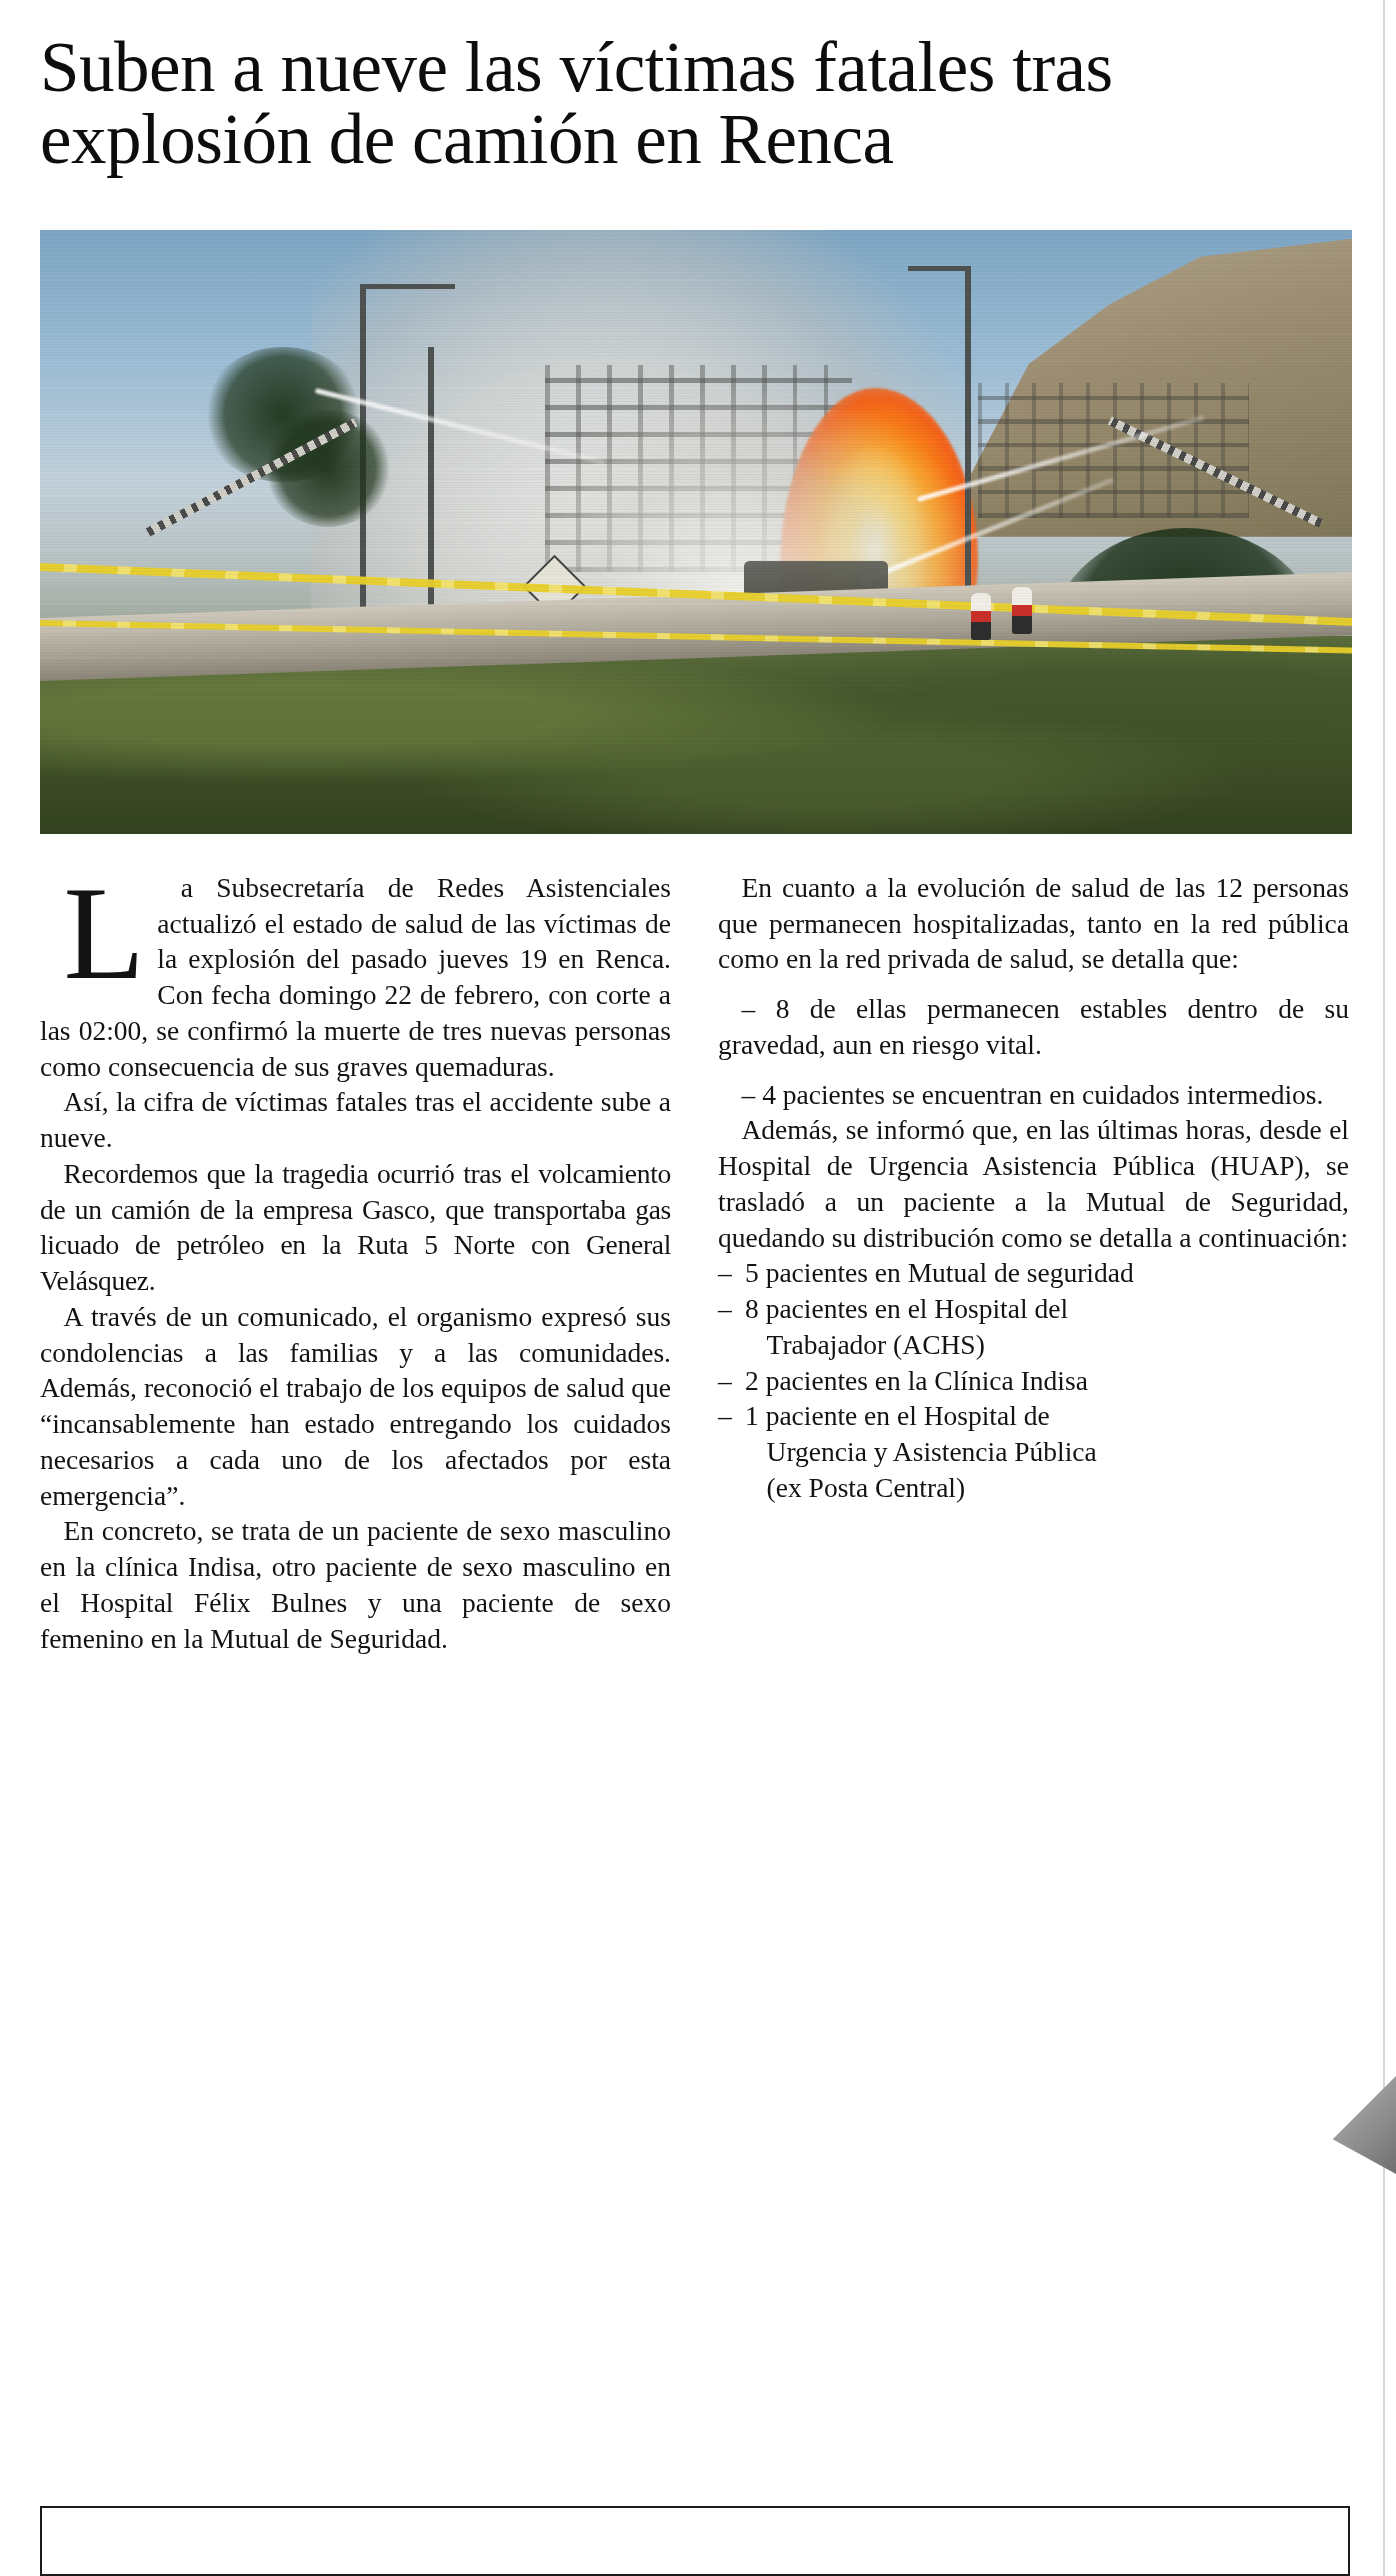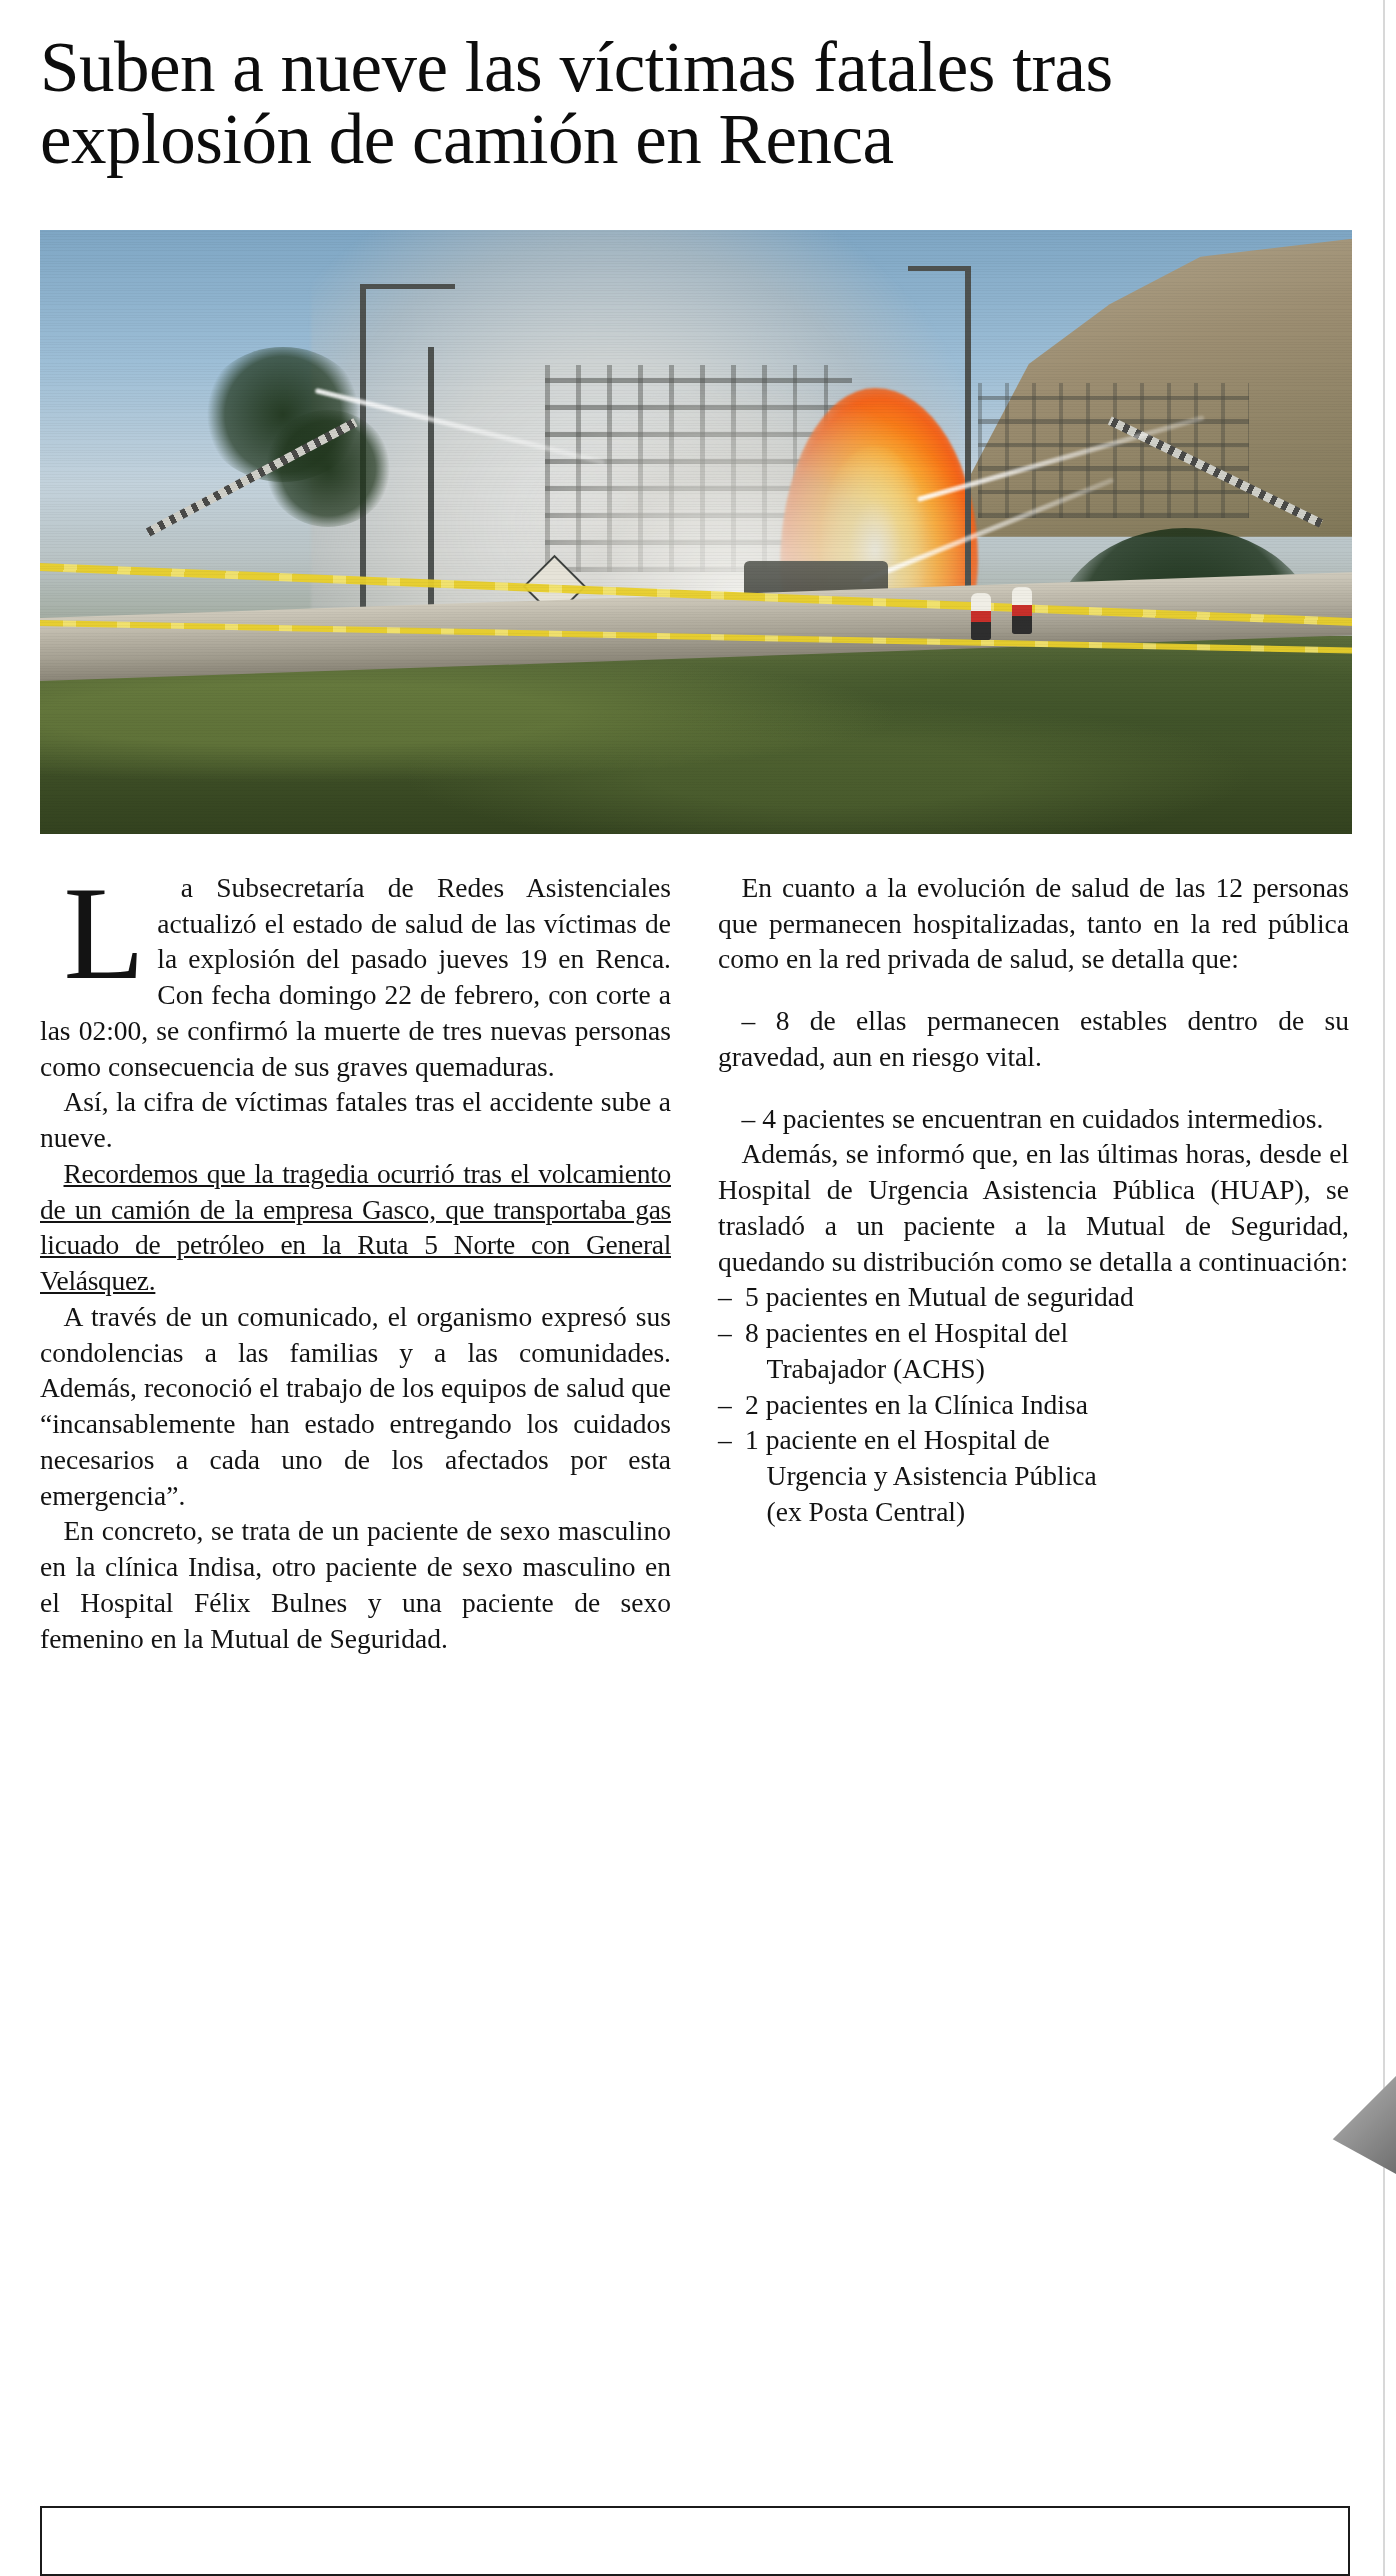--- a/index.html
+++ b/index.html
@@ -248,36 +248,36 @@
     line-height: 1.30;
     text-align: justify;
     hyphens: auto;
     -webkit-hyphens: auto;
     color: #131313;
   }
   .col p {
     margin: 0;
     text-indent: 23.5px;
   }
-  .col p.tight { letter-spacing: -0.3px; text-decoration: underline; }
+  .col p.tight { letter-spacing: -0.3px; }
 
   
   .dropcap-para { text-indent: 0; }
   .dropcap {
     float: left;
     font-family: "Liberation Serif", serif;
     font-size: 133px;
     line-height: 0.78;
     padding: 9px 12.6px 0 0;
     margin-top: 3.6px;
     font-weight: 400;
   }
 
   .col.right p { text-align: justify; }
-  .col.right p.spaced { margin-top: 26px; }
+  .col.right p.spaced { margin-top: 14px; }
   .col.right ul {
     margin: 0;
     padding: 0;
     list-style: none;
   }
   .col.right li {
     text-indent: 0;
     padding-left: 27px;
     position: relative;
     text-align: left;

